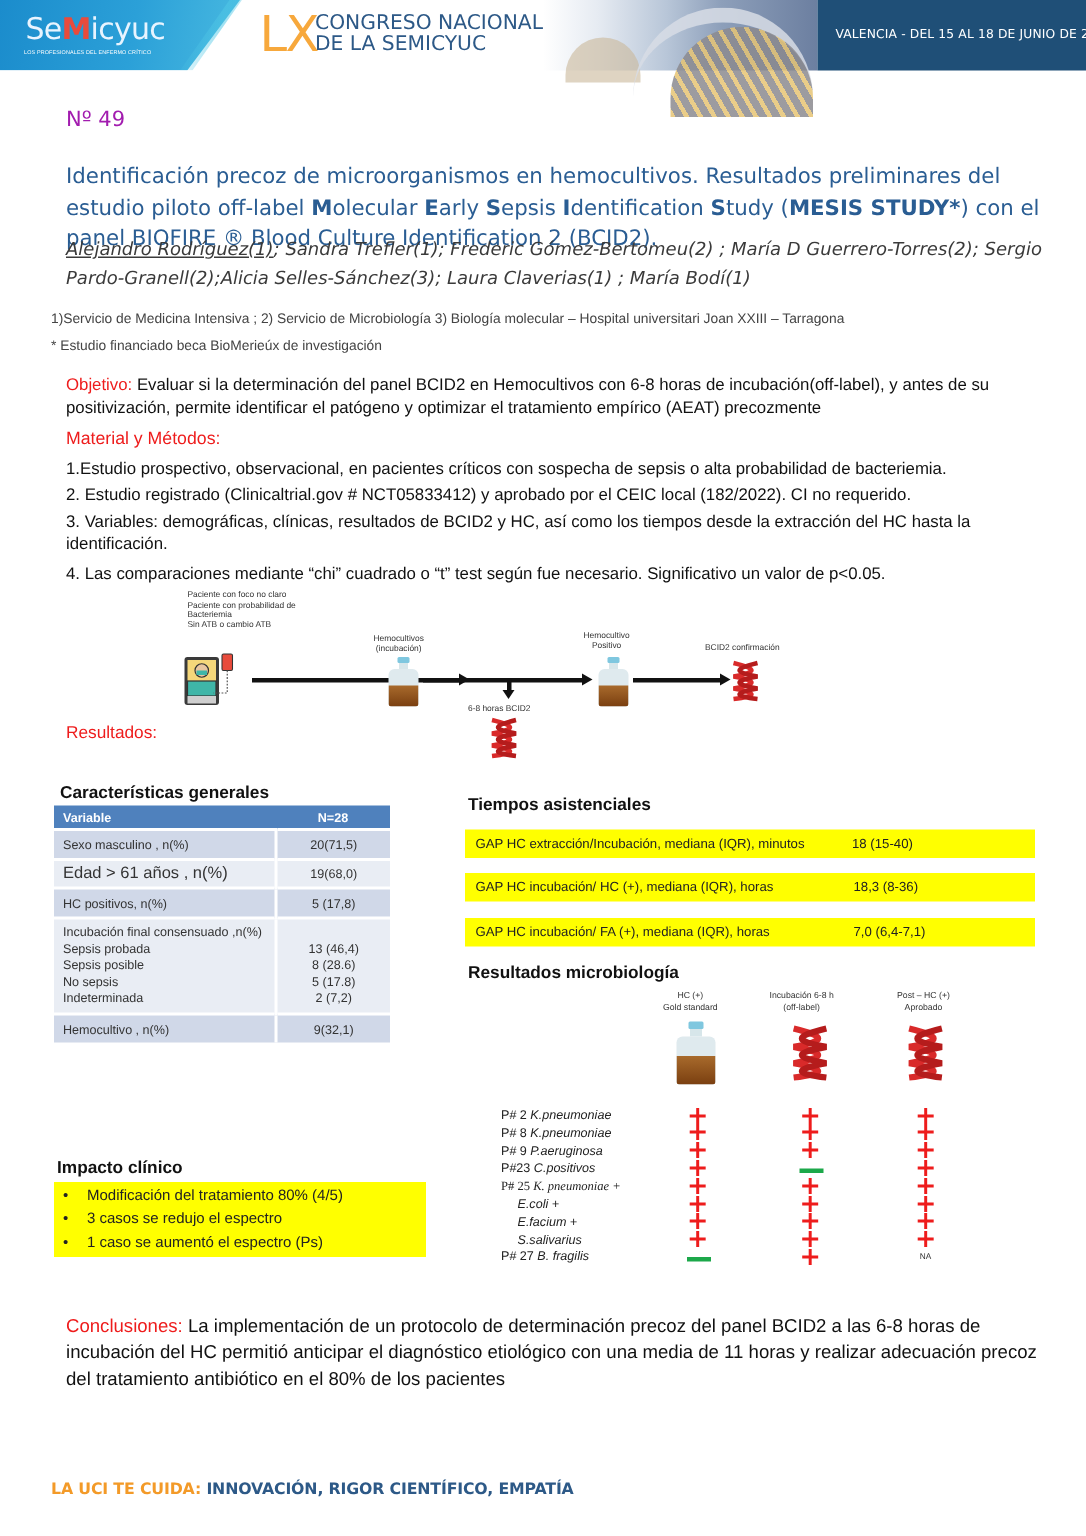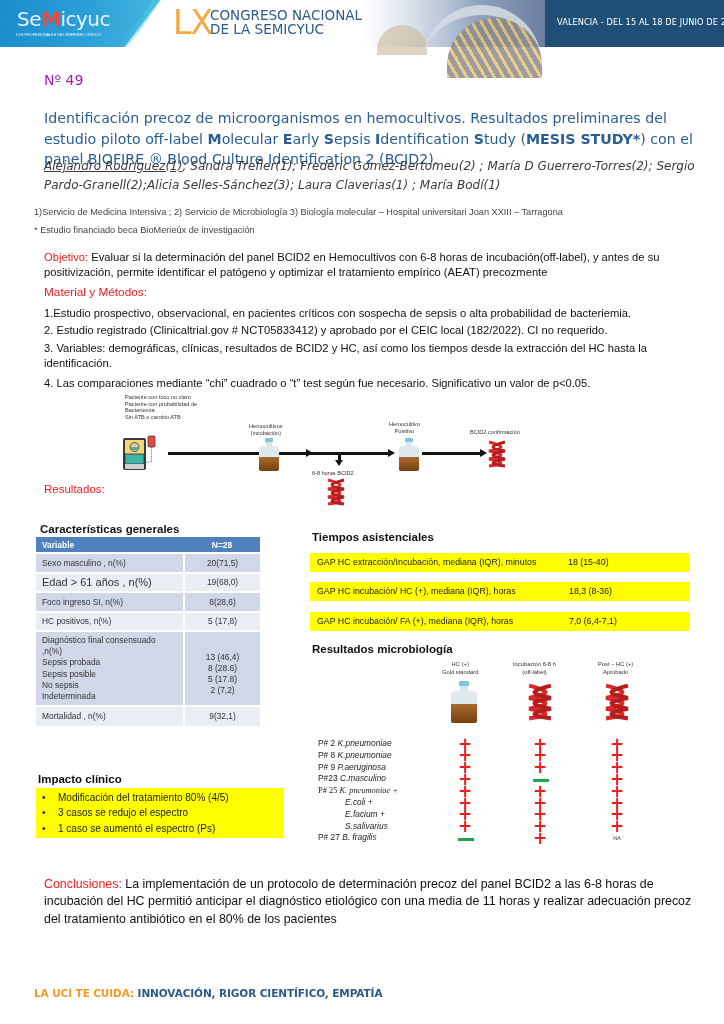--- a/index.html
+++ b/index.html
@@ -79,21 +79,21 @@
   .impact-item { position: relative; font-size: 10px; line-height: 15.3px; padding-left: 22px; color: #222; white-space: nowrap; }
   .impact-item .bullet { position: absolute; left: 6px; top: 0; }
 
   
   .time-row { position: absolute; left: 310px; width: 380px; height: 19px; background: #ffff00; font-size: 8.8px; line-height: 19px; color: #222; white-space: nowrap; }
   .time-row .lab { position: absolute; left: 7px; }
   .time-row .v { position: absolute; }
 
   
   .col-head { position: absolute; font-size: 5.8px; line-height: 7.5px; color: #333; text-align: center; white-space: nowrap; }
-  .micro-row { position: absolute; left: 318px; font-size: 8.4px; font-style: italic; color: #222; white-space: nowrap; line-height: 11px; }
+  .micro-row { position: absolute; left: 334px; font-size: 8.4px; font-style: italic; color: #222; white-space: nowrap; line-height: 11px; }
   .micro-row .pnum { font-style: normal; }
   .mark { position: absolute; width: 14px; height: 11px; text-align: center; }
   .plus { color: #ee1c1c; font-size: 17px; font-weight: bold; line-height: 11px; font-family: "DejaVu Sans", sans-serif; }
   .minus { position: absolute; left: 0; top: 5px; width: 16px; height: 3px; background: #1ca84a; }
   .na { font-size: 5.5px; color: #333; line-height: 11px; }
 
   .conclusion { position: absolute; left: 44px; top: 876px; width: 660px; font-size: 12.4px; line-height: 17.4px; color: #111; }
 
   .footer { position: absolute; left: 34px; top: 987px; font-family: "DejaVu Sans", sans-serif; font-size: 10.5px; font-weight: bold; white-space: nowrap; letter-spacing: -0.1px; }
   .footer .o { color: #f39a28; }
@@ -203,45 +203,41 @@
   <tbody>
     <tr>
         <td>Sexo masculino , n(%)</td>
         <td class="val">20(71,5)</td>
       </tr>
     <tr>
         <td class="big">Edad &gt; 61 años , n(%)</td>
         <td class="val">19(68,0)</td>
       </tr>
     <tr>
-        <td>Foco ingreso SI, n(%)</td>
-        <td class="val">8(28,6)</td>
-      </tr>
-    <tr>
         <td>HC positivos, n(%)</td>
         <td class="val">5 (17,8)</td>
       </tr>
     <tr>
       <td class="multi">
-        <div>Diagnóstico final consensuado ,n(%)</div>
+        <div>Incubación final consensuado ,n(%)</div>
         <div>Sepsis probada</div>
         <div>Sepsis posible</div>
         <div>No sepsis</div>
         <div>Indeterminada</div>
       </td>
       <td class="val multi">
         <div>&nbsp;</div>
         <div>13 (46,4)</div>
         <div>8 (28.6)</div>
         <div>5 (17.8)</div>
         <div>2 (7,2)</div>
       </td>
     </tr>
     <tr>
-        <td>Mortalidad , n(%)</td>
+        <td>Hemocultivo , n(%)</td>
         <td class="val">9(32,1)</td>
       </tr>
   </tbody>
 </table>
 
 <div class="sec-head" style="left:38px; top:773px;">Impacto clínico</div>
 <div class="impact-box">
   <div class="impact-item"><span class="bullet">•</span><span>Modificación del tratamiento 80% (4/5)</span></div>
   <div class="impact-item"><span class="bullet">•</span><span>3 casos se redujo el espectro</span></div>
   <div class="impact-item"><span class="bullet">•</span><span>1 caso se aumentó el espectro (Ps)</span></div>
@@ -295,21 +291,21 @@
     <div class="mark plus" style="left: 533px; top: 738.5px;">+</div>
     <div class="mark plus" style="left: 610px; top: 738.5px;">+</div>
     <div class="micro-row" style="top: 749.8px; text-align: right;"><span class="pnum">P# 8 </span><span>K.pneumoniae</span></div>
     <div class="mark plus" style="left: 458px; top: 750.3px;">+</div>
     <div class="mark plus" style="left: 533px; top: 750.3px;">+</div>
     <div class="mark plus" style="left: 610px; top: 750.3px;">+</div>
     <div class="micro-row" style="top: 761.6px;"><span class="pnum">P# 9 </span><span>P.aeruginosa</span></div>
     <div class="mark plus" style="left: 458px; top: 762.1px;">+</div>
     <div class="mark plus" style="left: 533px; top: 762.1px;">+</div>
     <div class="mark plus" style="left: 610px; top: 762.1px;">+</div>
-    <div class="micro-row" style="top: 773.4px;"><span class="pnum">P#23 </span><span>C.masculino</span></div>
+    <div class="micro-row" style="top: 773.4px;"><span class="pnum">P#23 </span><span>C.positivos</span></div>
     <div class="mark plus" style="left: 458px; top: 773.9px;">+</div>
     <div class="mark" style="left: 533px; top: 773.9px;">
       <div class="minus"></div>
     </div>
     <div class="mark plus" style="left: 610px; top: 773.9px;">+</div>
     <div class="micro-row" style="top: 785.2px; font-family: Liberation Serif, serif;"><span class="pnum">P# 25 </span><span>K. pneumoniae +</span></div>
     <div class="mark plus" style="left: 458px; top: 785.7px;">+</div>
     <div class="mark plus" style="left: 533px; top: 785.7px;">+</div>
     <div class="mark plus" style="left: 610px; top: 785.7px;">+</div>
     <div class="micro-row" style="top: 797px; left: 345px;"><span>E.coli +</span></div>

